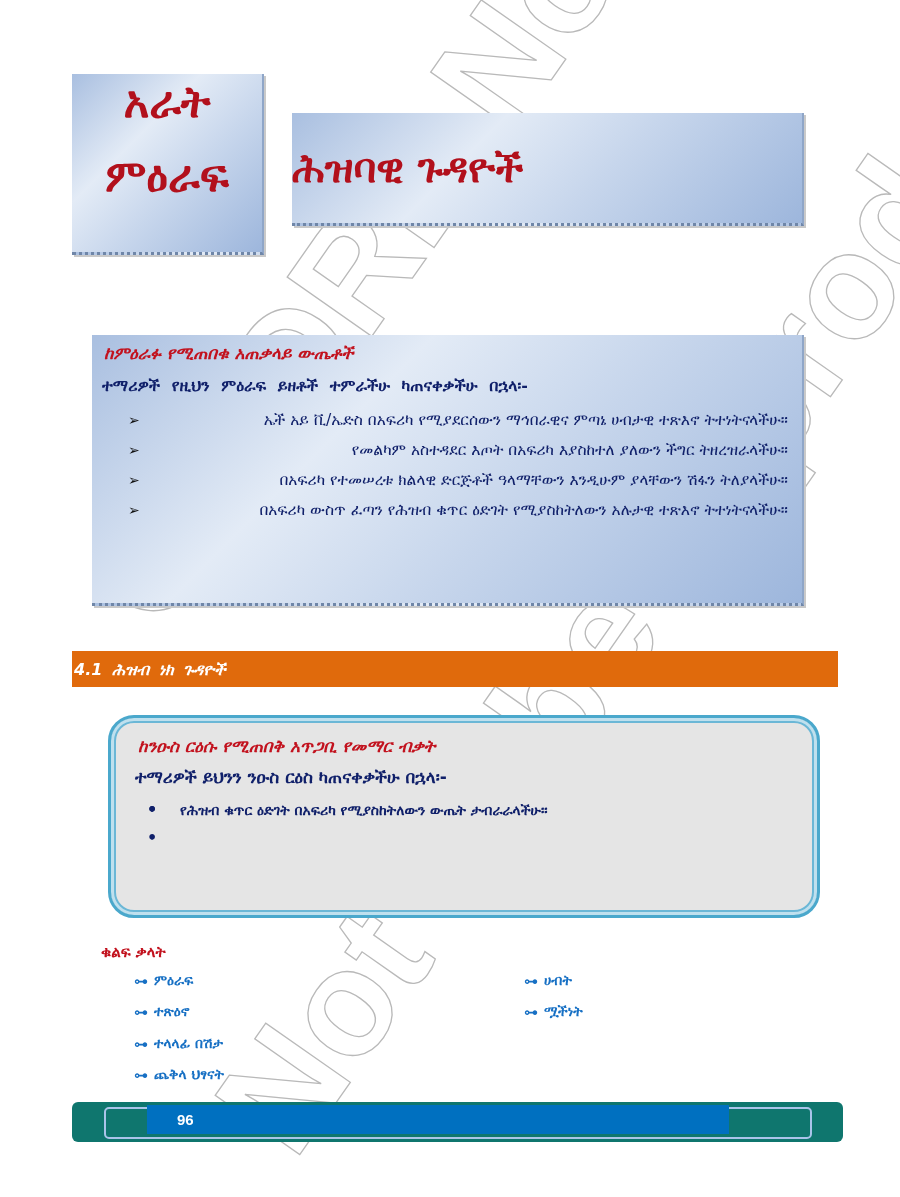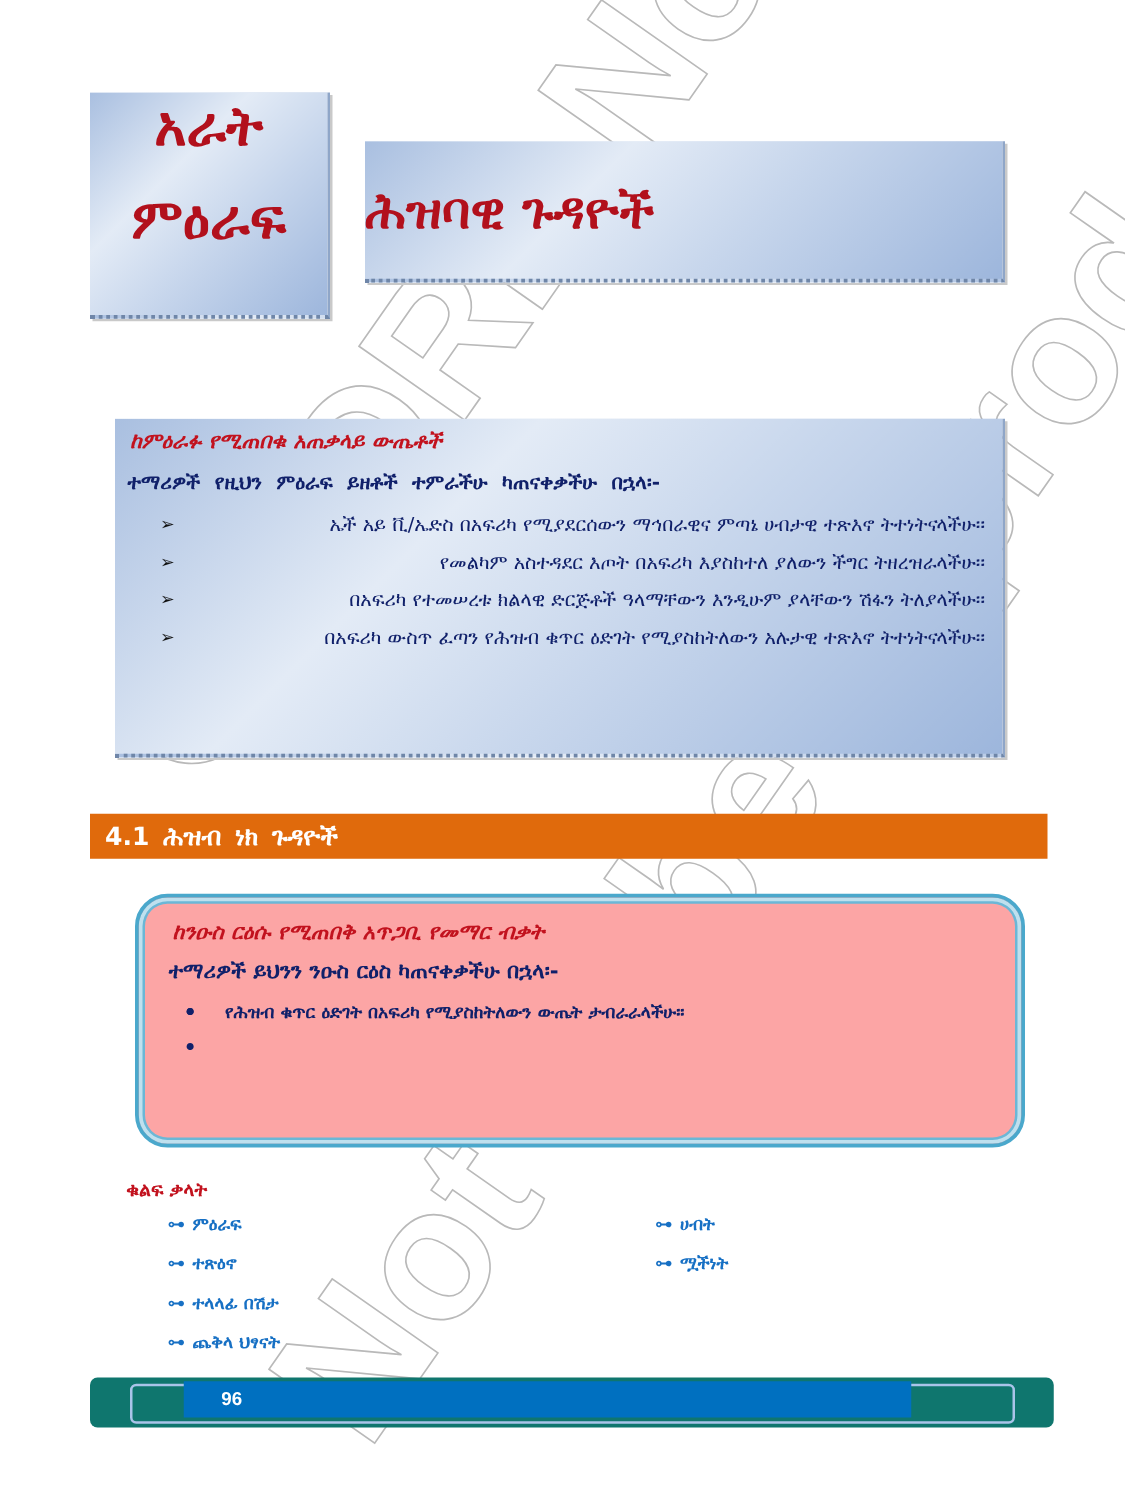--- a/index.html
+++ b/index.html
@@ -43,25 +43,25 @@
     word-spacing: 6px;
   }
   .outcomes-list { position: absolute; left: 36px; top: 70px; width: 660px; margin: 0; padding: 0; list-style: none; }
   .outcomes-list li { position: relative; padding-left: 28px; color: #10206a; font-size: 15.5px; line-height: 30px; }
   .outcomes-list li .arrow { position: absolute; left: 0; top: 0; font-size: 14px; color: #111; }
 
   .section-bar {
     position: absolute; left: 72px; top: 651px; width: 766px; height: 36px; background: #e06a0c; z-index: 1;
     display: flex; align-items: center;
   }
-  .section-bar span { color: #fff; font-size: 20px; font-weight: bold; padding-left: 12px; word-spacing: 4px; }
+  .section-bar span { color: #fff; font-size: 16px; font-weight: bold; padding-left: 2px; word-spacing: 4px; font-style: italic; }
 
   .competency-box {
     position: absolute; left: 108px; top: 715px; width: 706px; height: 197px;
-    border: 3px solid #4aa8cc; border-radius: 26px; background: #fca5a5; z-index: 1;
+    border: 3px solid #4aa8cc; border-radius: 26px; background: #e5e5e5; z-index: 1;
     box-shadow: inset 0 0 0 3px #bfe0ee, inset 0 0 0 5px #6bb7d6;
   }
   .comp-title {
     position: absolute; left: 27px; top: 18px; color: #c2121e; font-style: italic; font-weight: bold;
     font-family: "DejaVu Serif", serif; font-size: 17px;
   }
   .comp-intro { position: absolute; left: 24px; top: 49px; color: #10206a; font-weight: bold; font-size: 17px; }
   .comp-list { position: absolute; left: 36px; top: 78px; margin: 0; padding: 0; list-style: none; width: 640px; }
   .comp-list li { position: relative; padding-left: 33px; color: #10206a; font-weight: bold; font-size: 14px; line-height: 28px; }
   .comp-list li .dot { position: absolute; left: 0; top: 0; font-size: 16px; }

